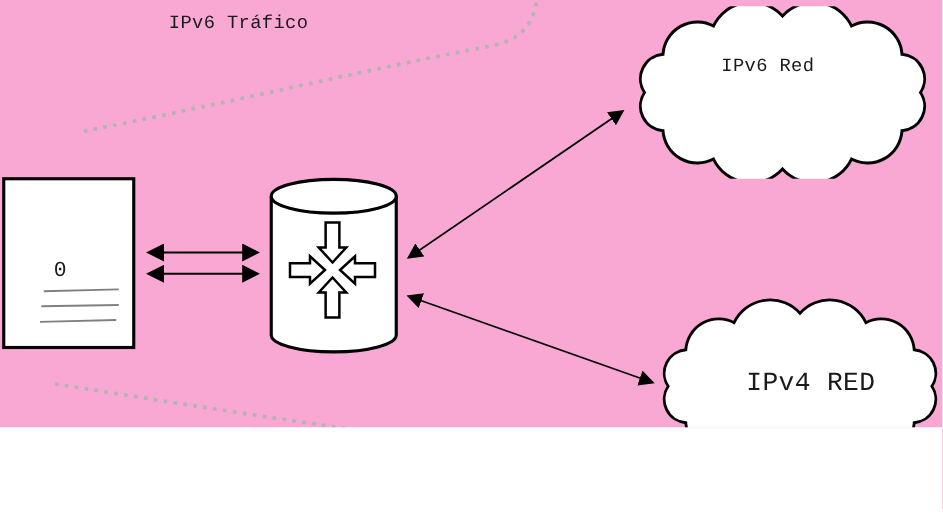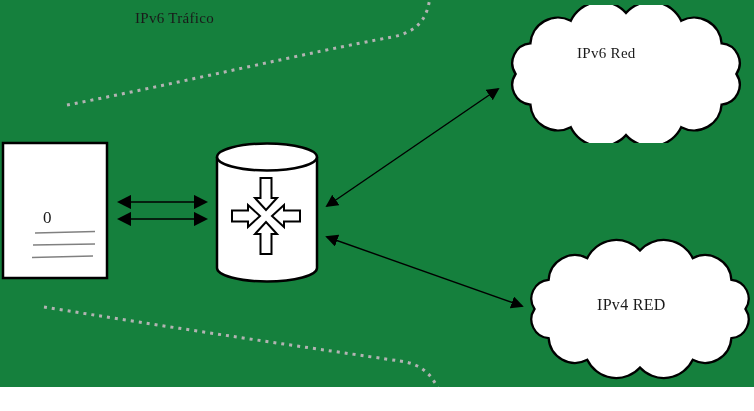--- a/index.html
+++ b/index.html
@@ -1,34 +1,34 @@
 <!DOCTYPE html>
 <html><head>
 <meta charset="utf-8">
 <style>
   html,body{margin:0;padding:0;background:#ffffff;}
   .canvas{
     position:relative;
-    width:754px;height:387px;
-    background:#15803d;
-    font-family:Liberation Serif, serif;
+    width:754px;height:342px;
+    background:#f9a8d4;
+    font-family:Liberation Mono, monospace;
     overflow:hidden;
   }
   .diagram-svg{position:absolute;left:0;top:0;}
   .label{
     position:absolute;
     color:#1a1a1a;
     font-size:15px;
     white-space:nowrap;
     letter-spacing:0.3px;
   }
   .label-traffic-top{left:135px;top:10px;}
   .label-traffic-bottom{left:118px;top:379px;}
   .label-cloud-top{left:577px;top:45px;}
-  .label-cloud-bottom{left:597px;top:296px;font-size:16px;}
+  .label-cloud-bottom{left:597px;top:296px;font-size:21px;}
   .label-host-screen{left:43px;top:208px;font-size:17px;}
 </style>
 </head>
 <body>
 
 <div class="canvas">
 
   <svg class="diagram-svg" width="754" height="411" viewBox="0 0 754 411">
     <defs>
       <marker id="arr" viewBox="0 0 10 10" refX="8.5" refY="5" markerWidth="9" markerHeight="9" orient="auto-start-reverse">

